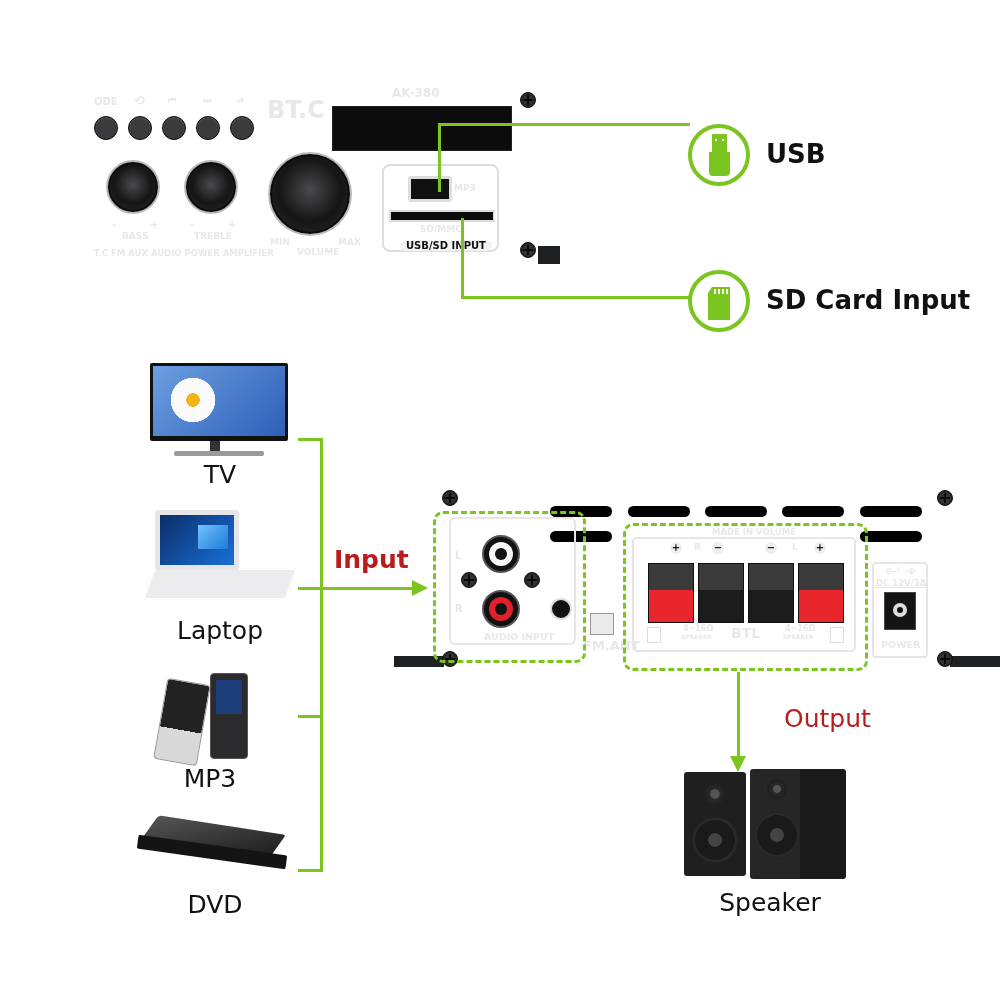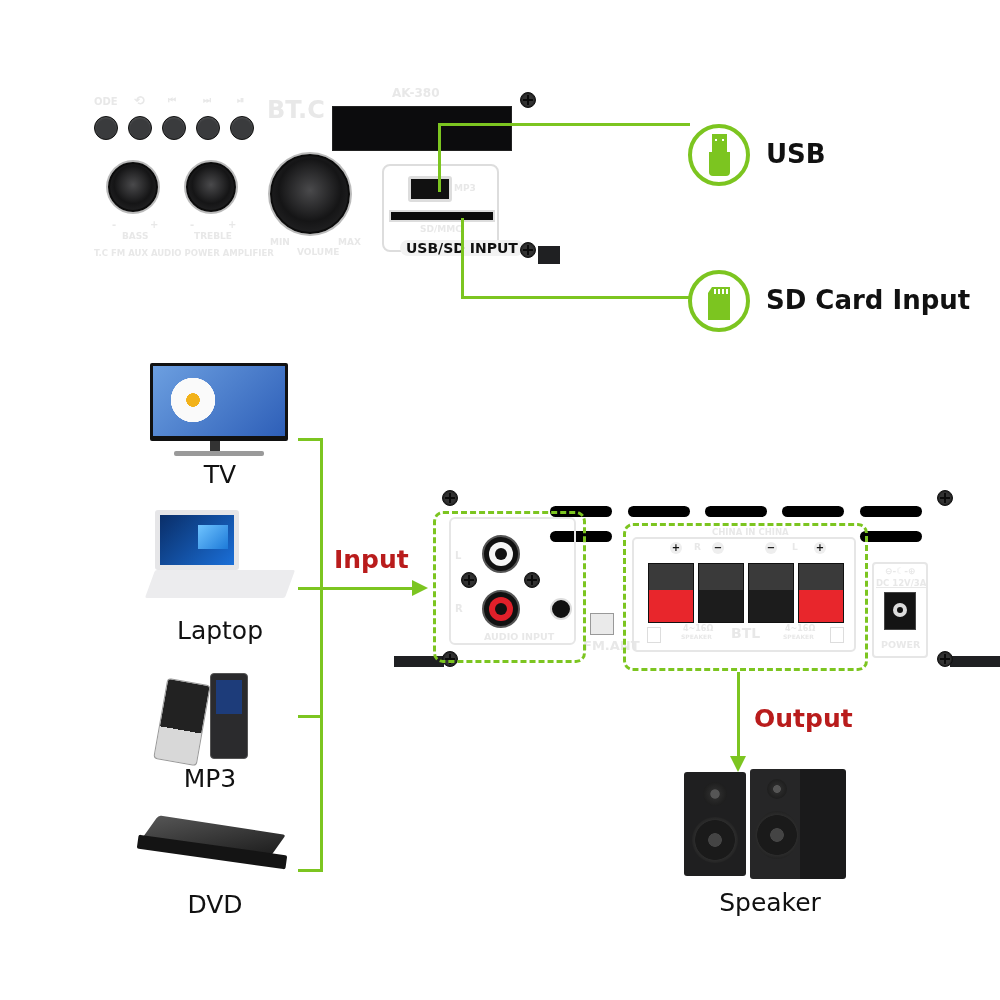--- a/index.html
+++ b/index.html
@@ -61,21 +61,21 @@
   <div class="abs lbl" style="left:205px;top:163px;font-size:9px;">VOLUME</div>
   <div class="abs lbl" style="left:246px;top:153px;font-size:9px;">MAX</div>
 
   <div class="abs lbl" style="left:2px;top:164px;font-size:8.5px;">T.C FM AUX AUDIO POWER AMPLIFIER</div>
 
   <div class="abs" style="left:290px;top:80px;width:113px;height:84px;border:2px solid #ddd;border-radius:8px;"></div>
   <div class="abs" style="left:316px;top:92px;width:38px;height:20px;background:#111;border:3px solid #ddd;border-radius:3px;"></div>
   <div class="abs lbl" style="left:362px;top:99px;font-size:9px;">MP3</div>
   <div class="abs" style="left:297px;top:126px;width:102px;height:8px;background:#0b0b0b;border:2px solid #ddd;"></div>
   <div class="abs lbl" style="left:328px;top:140px;font-size:9px;">SD/MMC</div>
-  <div class="abs" style="left:308px;top:156px;padding:0 6px;background:#f2f2f2;color:#111;border-radius:8px;font-size:14px;font-weight:bold;">USB/SD INPUT</div>
+  <div class="abs" style="left:308px;top:156px;padding:0 6px;background:#f2f2f2;color:#111;border-radius:8px;font-size:10px;font-weight:bold;">USB/SD INPUT</div>
 
   <div class="abs screw" style="left:428px;top:8px;"></div>
   <div class="abs screw" style="left:428px;top:158px;"></div>
 </div>
 <div class="abs" style="left:538px;top:246px;width:22px;height:18px;background:#1f2022;"></div>
 
 <div class="gline" style="left:438px;top:124px;width:3px;height:68px;"></div>
 <div class="gline" style="left:438px;top:123px;width:252px;height:3px;"></div>
 <div class="gline" style="left:461px;top:218px;width:3px;height:80px;"></div>
 <div class="gline" style="left:461px;top:296px;width:229px;height:3px;"></div>
@@ -171,21 +171,21 @@
   <div class="abs" style="left:11px;top:11px;width:12px;height:12px;border-radius:50%;background:#111;"></div>
 </div>
 <div class="abs screw" style="left:461px;top:572px;"></div>
 <div class="abs screw" style="left:524px;top:572px;"></div>
 <div class="abs" style="left:550px;top:598px;width:18px;height:18px;border-radius:50%;background:#111;border:2px solid #ddd;"></div>
 <div class="abs lbl" style="left:484px;top:631px;font-size:9.5px;">AUDIO INPUT</div>
 
 <div class="abs" style="left:590px;top:613px;width:22px;height:20px;background:#eaeaea;border:1px solid #999;"></div>
 <div class="abs lbl" style="left:583px;top:638px;font-size:13px;">FM.ANT</div>
 
-<div class="abs lbl" style="left:712px;top:527px;font-size:8.5px;">CHINA IN CHINA</div>
+<div class="abs lbl" style="left:712px;top:527px;font-size:8.5px;">MADE IN VOLUME</div>
 <div class="abs" style="left:632px;top:537px;width:224px;height:115px;border:2px solid #e6e6e6;border-radius:5px;box-sizing:border-box;"></div>
 <div class="abs lbl" style="left:670px;top:542px;width:12px;height:12px;border-radius:50%;background:#eee;color:#111;font-size:10px;line-height:12px;text-align:center;">+</div>
 <div class="abs lbl" style="left:694px;top:542px;font-size:9px;">R</div>
 <div class="abs lbl" style="left:712px;top:542px;width:12px;height:12px;border-radius:50%;background:#eee;color:#111;font-size:10px;line-height:12px;text-align:center;">−</div>
 <div class="abs lbl" style="left:765px;top:542px;width:12px;height:12px;border-radius:50%;background:#eee;color:#111;font-size:10px;line-height:12px;text-align:center;">−</div>
 <div class="abs lbl" style="left:792px;top:542px;font-size:9px;">L</div>
 <div class="abs lbl" style="left:814px;top:542px;width:12px;height:12px;border-radius:50%;background:#eee;color:#111;font-size:10px;line-height:12px;text-align:center;">+</div>
 
 <div class="abs" style="left:648px;top:563px;width:44px;height:58px;background:linear-gradient(180deg,#3a3a3a 0 45%,#e8262c 45%);border:1px solid #111;"></div>
 <div class="abs" style="left:698px;top:563px;width:44px;height:58px;background:linear-gradient(180deg,#3a3a3a 0 45%,#1c1c1c 45%);border:1px solid #111;"></div>
@@ -207,21 +207,21 @@
   <div class="abs" style="left:8px;top:10px;width:14px;height:14px;border-radius:50%;background:#ddd;"></div>
   <div class="abs" style="left:12px;top:14px;width:6px;height:6px;border-radius:50%;background:#111;"></div>
 </div>
 <div class="abs lbl" style="left:881px;top:639px;font-size:9.5px;">POWER</div>
 
 <div class="abs dashed" style="left:433px;top:511px;width:153px;height:152px;"></div>
 <div class="abs dashed" style="left:623px;top:523px;width:245px;height:148px;"></div>
 
 <div class="gline" style="left:737px;top:672px;width:3px;height:88px;"></div>
 <div class="abs" style="left:730px;top:756px;width:0;height:0;border-left:8px solid transparent;border-right:8px solid transparent;border-top:16px solid #7cc520;"></div>
-<div class="abs green" style="left:754px;top:704px;font-size:25px;font-weight:bold;">Output</div>
+<div class="abs green" style="left:784px;top:704px;font-size:25px;font-weight:normal;">Output</div>
 
 <div class="abs" style="left:684px;top:769px;width:170px;height:115px;">
   <div class="abs" style="left:0;top:3px;width:62px;height:104px;background:#1f1f20;border-radius:3px;">
     <div class="abs" style="left:19px;top:10px;width:24px;height:24px;border-radius:50%;background:radial-gradient(circle,#555 0 25%,#2a2a2a 30%,#151515 100%);"></div>
     <div class="abs" style="left:8px;top:45px;width:46px;height:46px;border-radius:50%;background:radial-gradient(circle,#444 0 20%,#1a1a1a 22% 60%,#2b2b2b 62%,#0d0d0d 100%);"></div>
   </div>
   <div class="abs" style="left:66px;top:0;width:96px;height:110px;background:linear-gradient(90deg,#262627 0 52%,#1a1a1b 52%);border-radius:3px;">
     <div class="abs" style="left:17px;top:10px;width:20px;height:20px;border-radius:50%;background:radial-gradient(circle,#555 0 25%,#2a2a2a 30%,#151515 100%);"></div>
     <div class="abs" style="left:5px;top:42px;width:44px;height:48px;border-radius:50%;background:radial-gradient(circle,#444 0 20%,#1a1a1a 22% 60%,#2b2b2b 62%,#0d0d0d 100%);"></div>
   </div>

